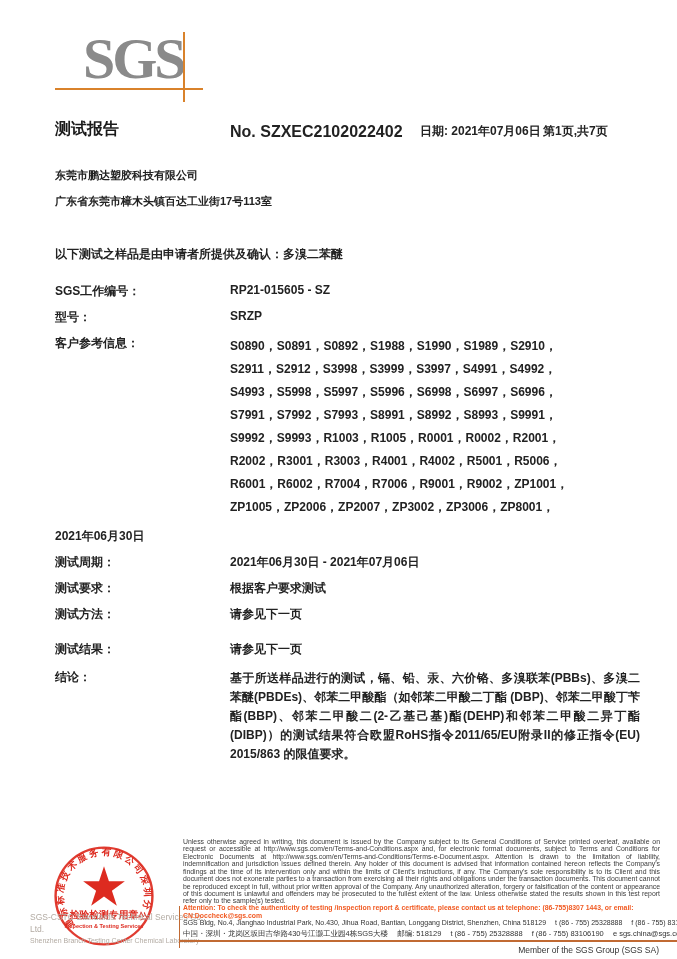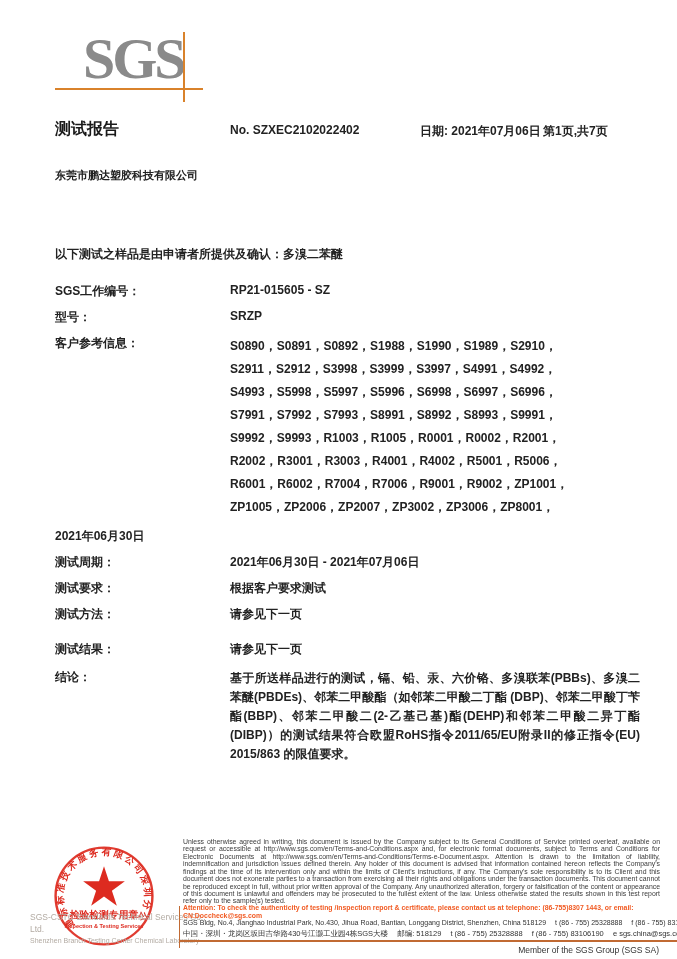--- a/index.html
+++ b/index.html
@@ -12,21 +12,21 @@
   .logo{position:absolute;left:55px;top:26px;width:150px;height:80px;}
   .logo-text{
     position:absolute;left:28px;top:4px;font-size:58px;font-weight:700;
     color:#8a8a8a;letter-spacing:-3px;line-height:1;
     font-family:Liberation Serif, serif;
   }
   .logo-hline{position:absolute;left:0;top:62px;width:148px;height:2px;background:#d9822b;}
   .logo-vline{position:absolute;left:128px;top:6px;width:2px;height:70px;background:#d9822b;}
   
   .doc-title{position:absolute;left:55px;top:119px;font-size:16px;font-weight:700;color:#1a1a1a;}
-  .report-no{position:absolute;left:230px;top:123px;font-size:12px;font-weight:700;}
+  .report-no{position:absolute;left:230px;top:123px;font-size:16px;font-weight:700;}
   .report-date{position:absolute;left:420px;top:123px;font-size:12px;font-weight:700;}
   .report-page{position:absolute;left:543px;top:123px;font-size:12px;font-weight:700;}
   
   .applicant{position:absolute;left:55px;top:162px;font-size:11px;font-weight:700;line-height:26px;}
   
   .statement{position:absolute;left:55px;top:246px;font-size:12px;font-weight:700;}
   .rows{position:absolute;left:55px;top:271px;width:585px;font-size:12px;font-weight:700;margin-top:12px;}
   .row{display:flex;align-items:flex-start;margin-bottom:9px;}
   .row .lbl{width:175px;flex:0 0 175px;}
   .row .val{flex:1;}
@@ -68,20 +68,21 @@
     <div class="logo-vline"></div>
   </div>
 
   <div class="doc-title">测试报告</div>
   <div class="report-no">No. SZXEC2102022402</div>
   <div class="report-date">日期: 2021年07月06日</div>
   <div class="report-page">第1页,共7页</div>
 
   <div class="applicant">
     <div>东莞市鹏达塑胶科技有限公司</div>
+    <div>广东省东莞市樟木头镇百达工业街17号113室</div>
   </div>
 
   <div class="statement">以下测试之样品是由申请者所提供及确认：多溴二苯醚</div>
 
   <div class="rows">
     <div class="row">
       <div class="lbl">SGS工作编号：</div>
       <div class="val">RP21-015605 - SZ</div>
     </div>
     <div class="row">

